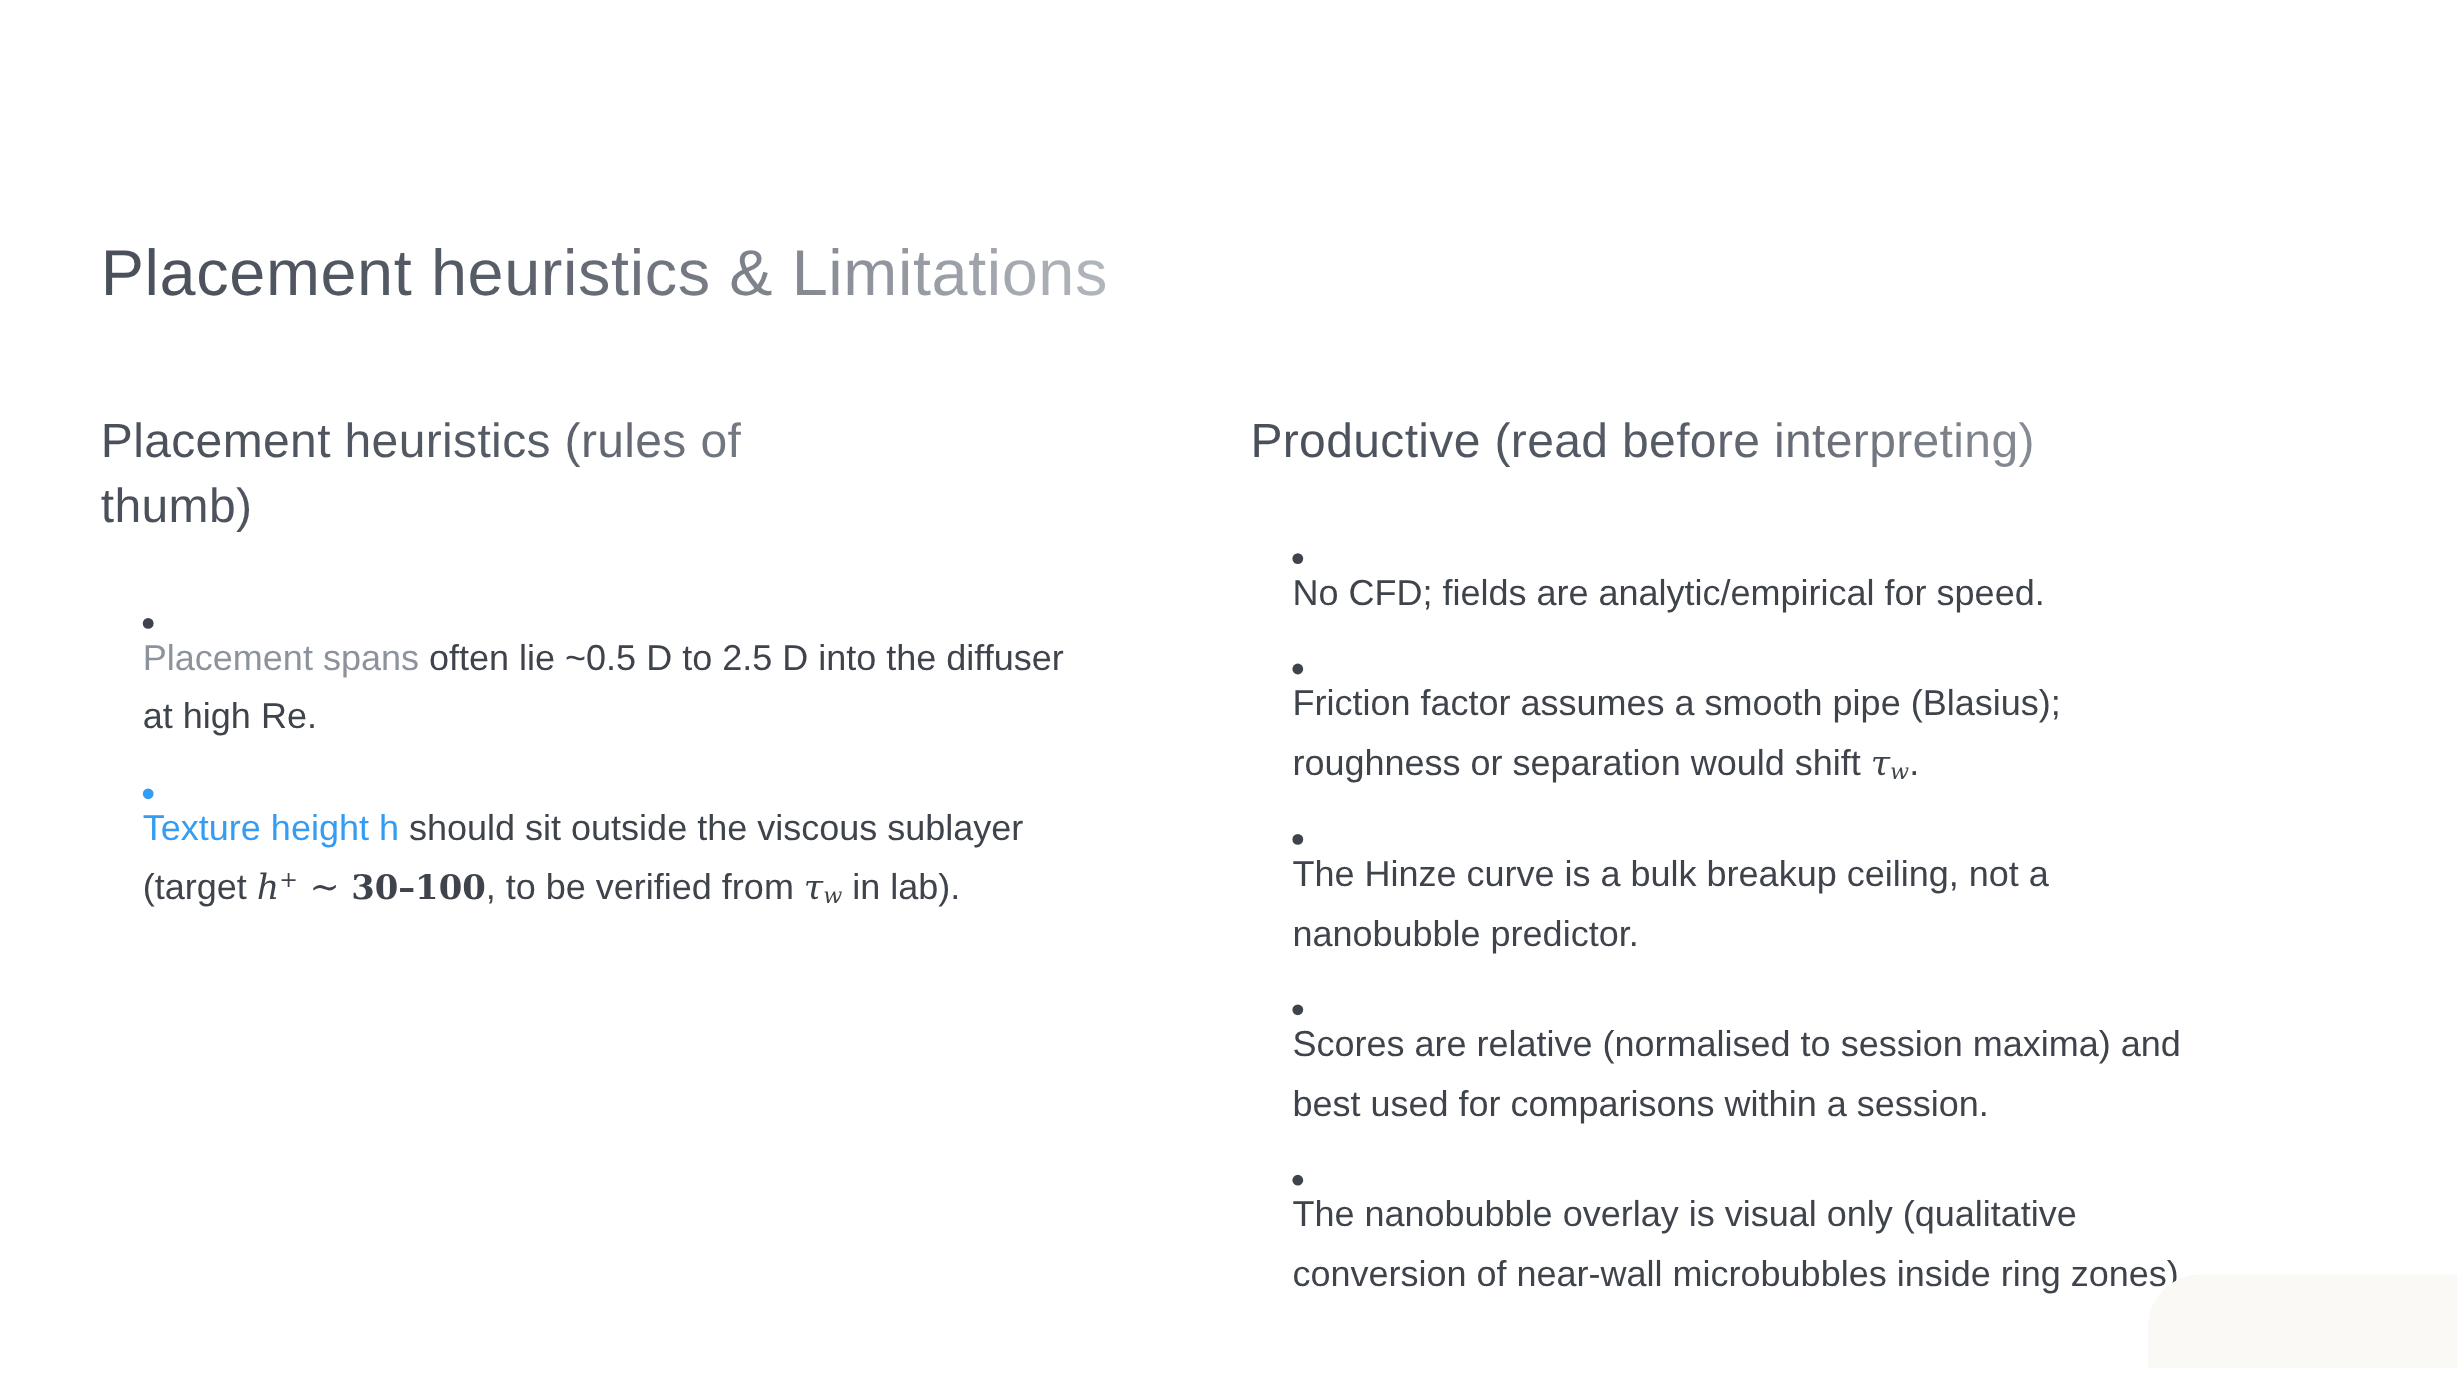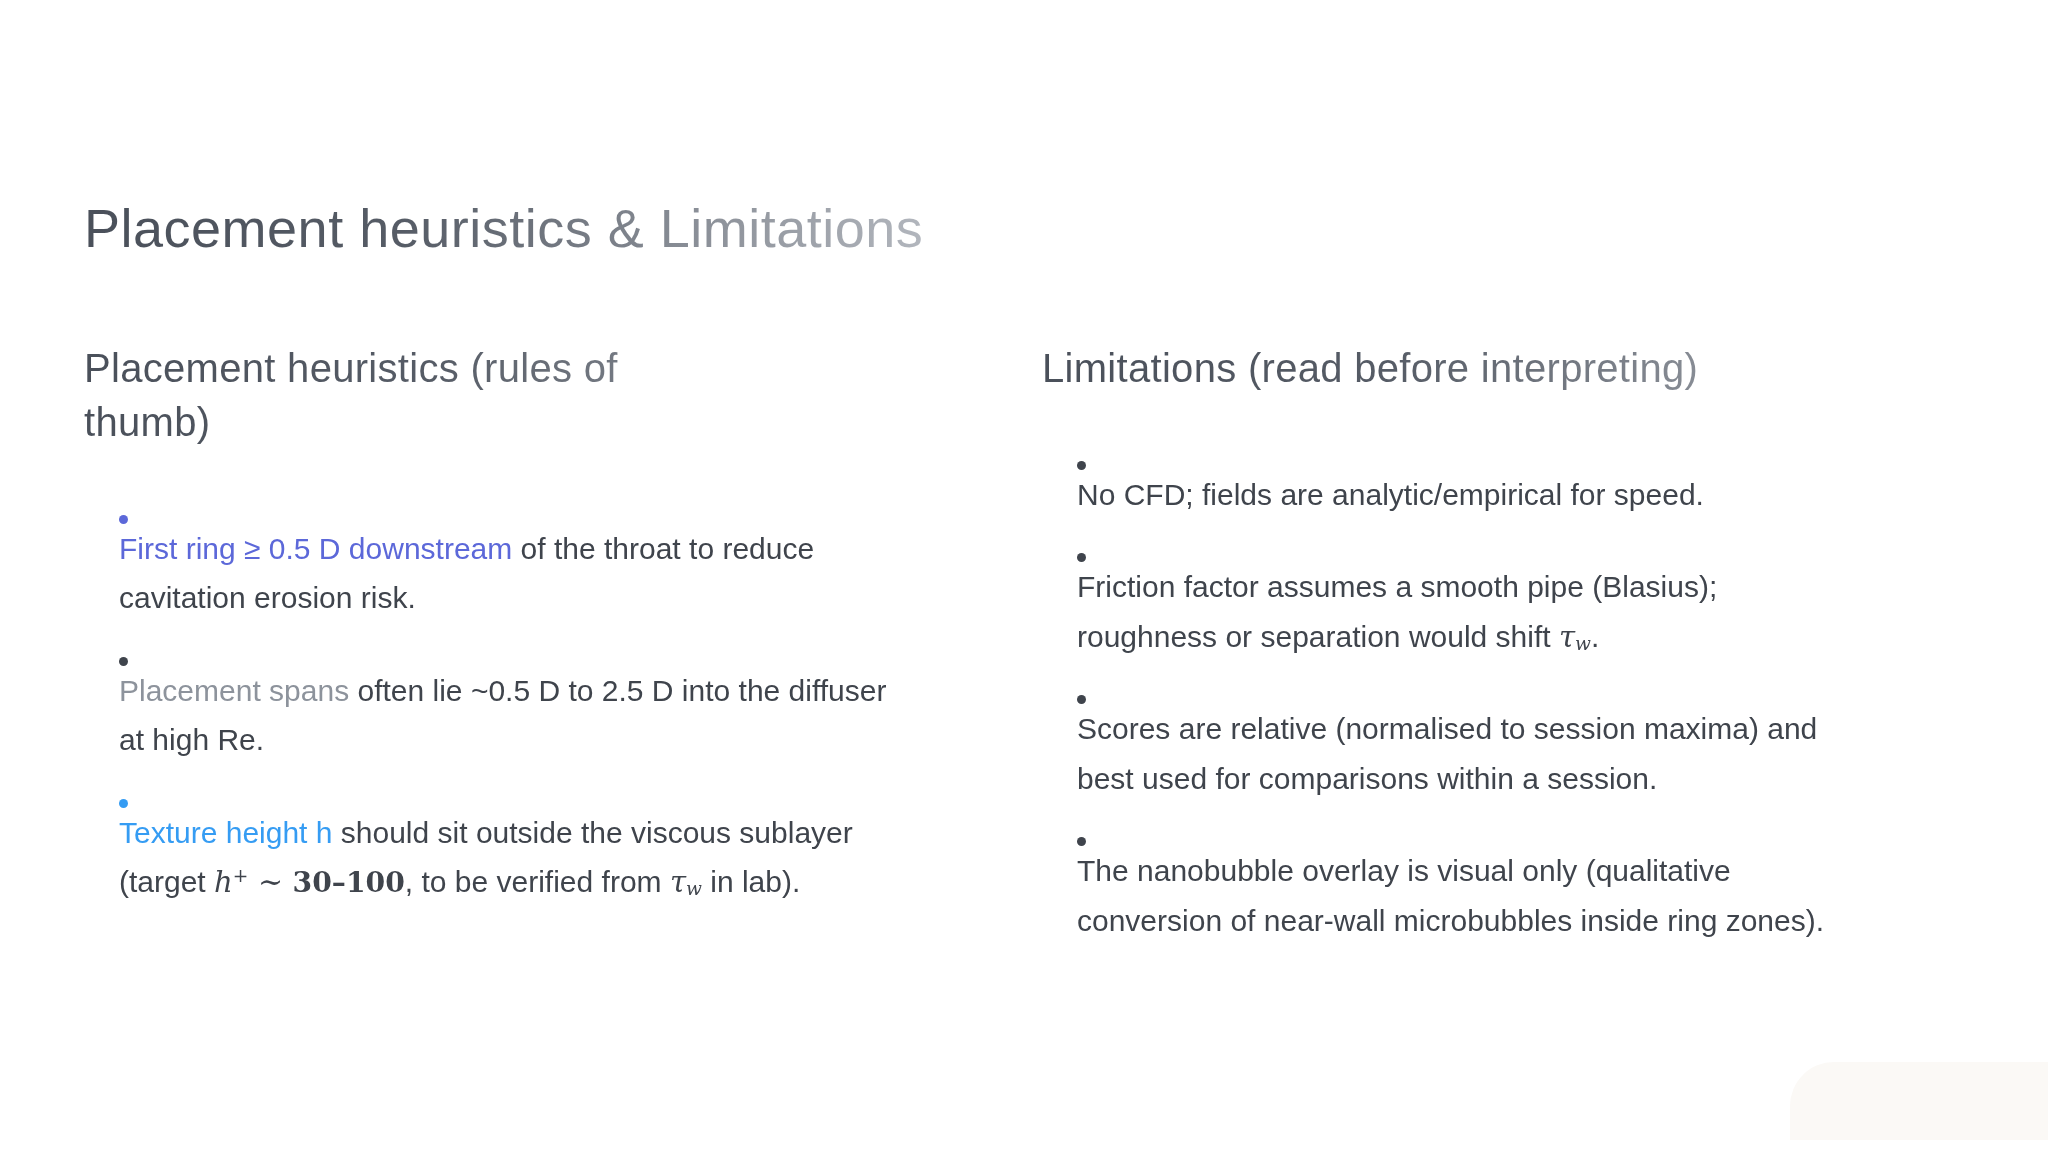--- a/index.html
+++ b/index.html
@@ -99,47 +99,47 @@
   <div class="content">
     <header>
       <h1 class="title gradient-text">Placement heuristics &amp; Limitations</h1>
     </header>
     <div class="columns">
       <section class="col">
         <h2 class="heading gradient-text">Placement heuristics (rules of
 thumb)</h2>
         <ul class="bullets">
             <li class="bullet-item">
-              <span class="dot" style="background: rgb(92, 104, 217);"></span>
-              <span class="bullet-text"><span class="seg-indigo">First ring ≥ 0.5 D downstream</span><span class="seg-body"> of the throat to reduce
-cavitation erosion risk.</span></span>
-            </li>
-            <li class="bullet-item">
               <span class="dot" style="background: rgb(63, 68, 76);"></span>
               <span class="bullet-text"><span class="seg-muted">Placement spans</span><span class="seg-body"> often lie ~0.5 D to 2.5 D into the diffuser
 at high Re.</span></span>
             </li>
             <li class="bullet-item">
               <span class="dot" style="background: rgb(53, 156, 243);"></span>
               <span class="bullet-text"><span class="seg-blue">Texture height h</span><span class="seg-body"> should sit outside the viscous sublayer
 (target </span><span class="seg-mi">h</span><sup class="seg-sup">+</sup><span class="seg-mo"> ∼ </span><span class="seg-mn">30–100</span><span class="seg-body">, to be verified from </span><span class="seg-mi">τ</span><sub class="seg-sub">w</sub><span class="seg-body"> in lab).</span></span>
             </li>
           </ul>
       </section>
       <section class="col">
-        <h2 class="heading gradient-text">Limitations (read before interpreting)</h2>
+        <h2 class="heading gradient-text">Productive (read before interpreting)</h2>
         <ul class="bullets">
             <li class="bullet-item">
               <span class="dot" style="background: rgb(63, 68, 76);"></span>
               <span class="bullet-text"><span class="seg-body">No CFD; fields are analytic/empirical for speed.</span></span>
             </li>
             <li class="bullet-item">
               <span class="dot" style="background: rgb(63, 68, 76);"></span>
               <span class="bullet-text"><span class="seg-body">Friction factor assumes a smooth pipe (Blasius);
 roughness or separation would shift </span><span class="seg-mi">τ</span><sub class="seg-sub">w</sub><span class="seg-body">.</span></span>
+            </li>
+            <li class="bullet-item">
+              <span class="dot" style="background: rgb(63, 68, 76);"></span>
+              <span class="bullet-text"><span class="seg-body">The Hinze curve is a bulk breakup ceiling, not a
+nanobubble predictor.</span></span>
             </li>
             <li class="bullet-item">
               <span class="dot" style="background: rgb(63, 68, 76);"></span>
               <span class="bullet-text"><span class="seg-body">Scores are relative (normalised to session maxima) and
 best used for comparisons within a session.</span></span>
             </li>
             <li class="bullet-item">
               <span class="dot" style="background: rgb(63, 68, 76);"></span>
               <span class="bullet-text"><span class="seg-body">The nanobubble overlay is visual only (qualitative
 conversion of near-wall microbubbles inside ring zones).</span></span>

